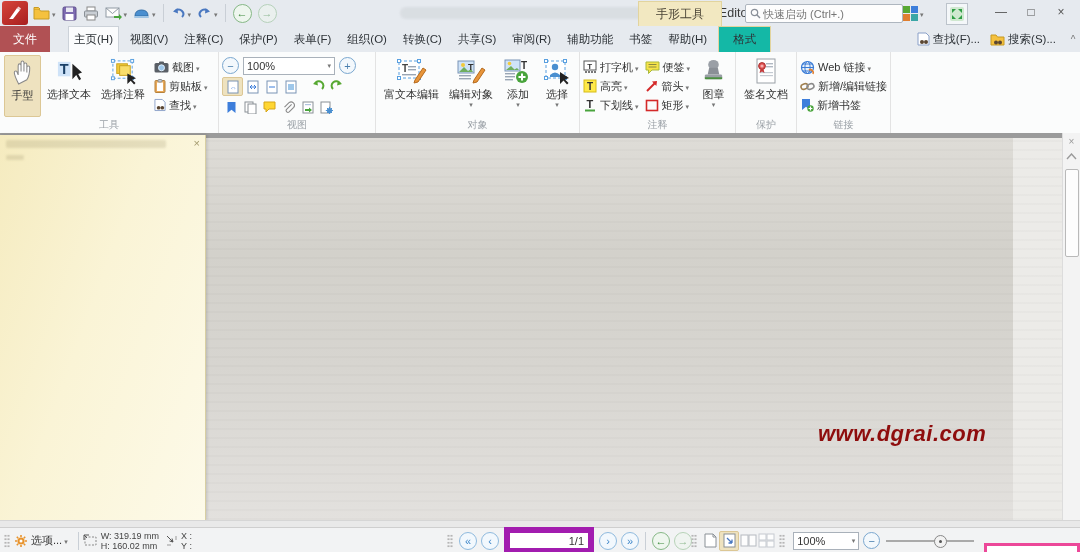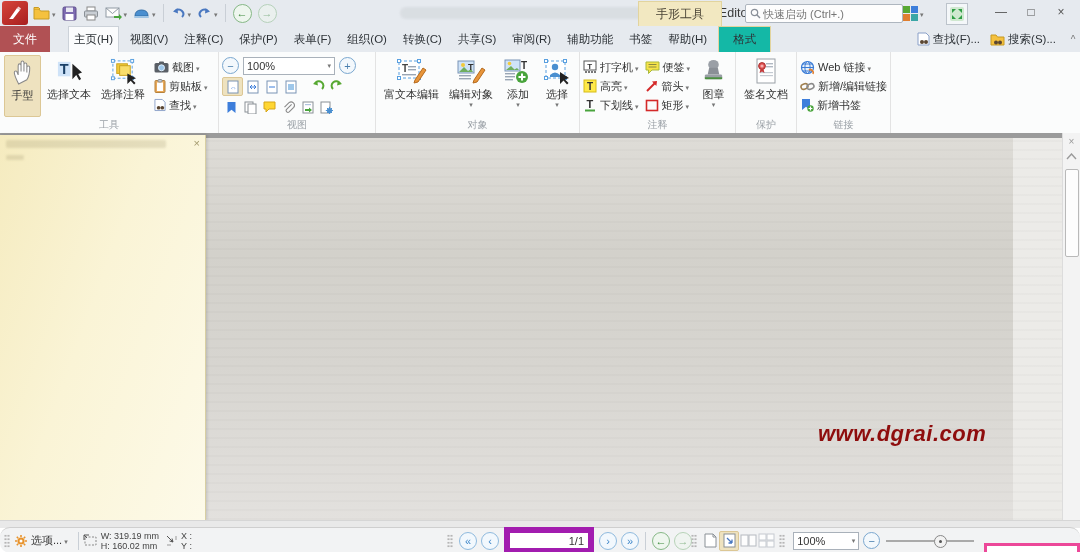--- a/index.html
+++ b/index.html
@@ -86,21 +86,21 @@
   #vscroll{position:absolute;right:0;top:0;width:17px;height:100%;background:#f3f3f3;
     border-left:1px solid #dcdcdc;}
   #vs-close{position:absolute;top:3px;left:0;width:17px;text-align:center;color:#9a9a9a;font-size:10px;}
   #vs-up{position:absolute;top:20px;left:3px;}
   #vs-thumb{position:absolute;top:36px;left:2px;width:12px;height:86px;background:#fdfdfd;
     border:1px solid #b9b9b9;border-radius:2px;}
   
   #hscroll{position:absolute;left:0;top:520px;width:1080px;height:7px;background:#e9e9e9;
     border-top:1px solid #d6d6d6;}
   #statusbar{position:absolute;left:0;top:527px;width:1080px;height:25px;background:#f2f3f4;
-    border-top:1px solid #cfcfcf;display:flex;align-items:center;font-size:11px;color:#333;border-radius:10px;}
+    border-top:1px solid #cfcfcf;display:flex;align-items:center;font-size:11px;color:#333;}
   .grip{width:6px;height:14px;margin:0 4px;
     background:radial-gradient(circle,#b5b5b5 1px,transparent 1.2px);background-size:3px 3.5px;}
   .st-item{display:flex;align-items:center;margin-right:6px;white-space:nowrap;}
   .two-line{font-size:9px;line-height:10px;color:#444;margin-left:3px;}
   .navc{width:16px;height:16px;border-radius:50%;border:1px solid #8fbade;background:#f2f8fd;
     color:#3f87c9;display:flex;align-items:center;justify-content:center;font-size:11px;margin:0 2px;}
   .navg{border-color:#86b886;background:#eef6ee;color:#3d8b3d;}
   #page-field{width:70px;height:15px;border:6px solid #a21caf;background:#fff;display:flex;
     align-items:center;justify-content:flex-end;padding:0 4px;font-size:11px;margin:0 3px;}
   #st-center{position:absolute;left:443px;display:flex;align-items:center;}

